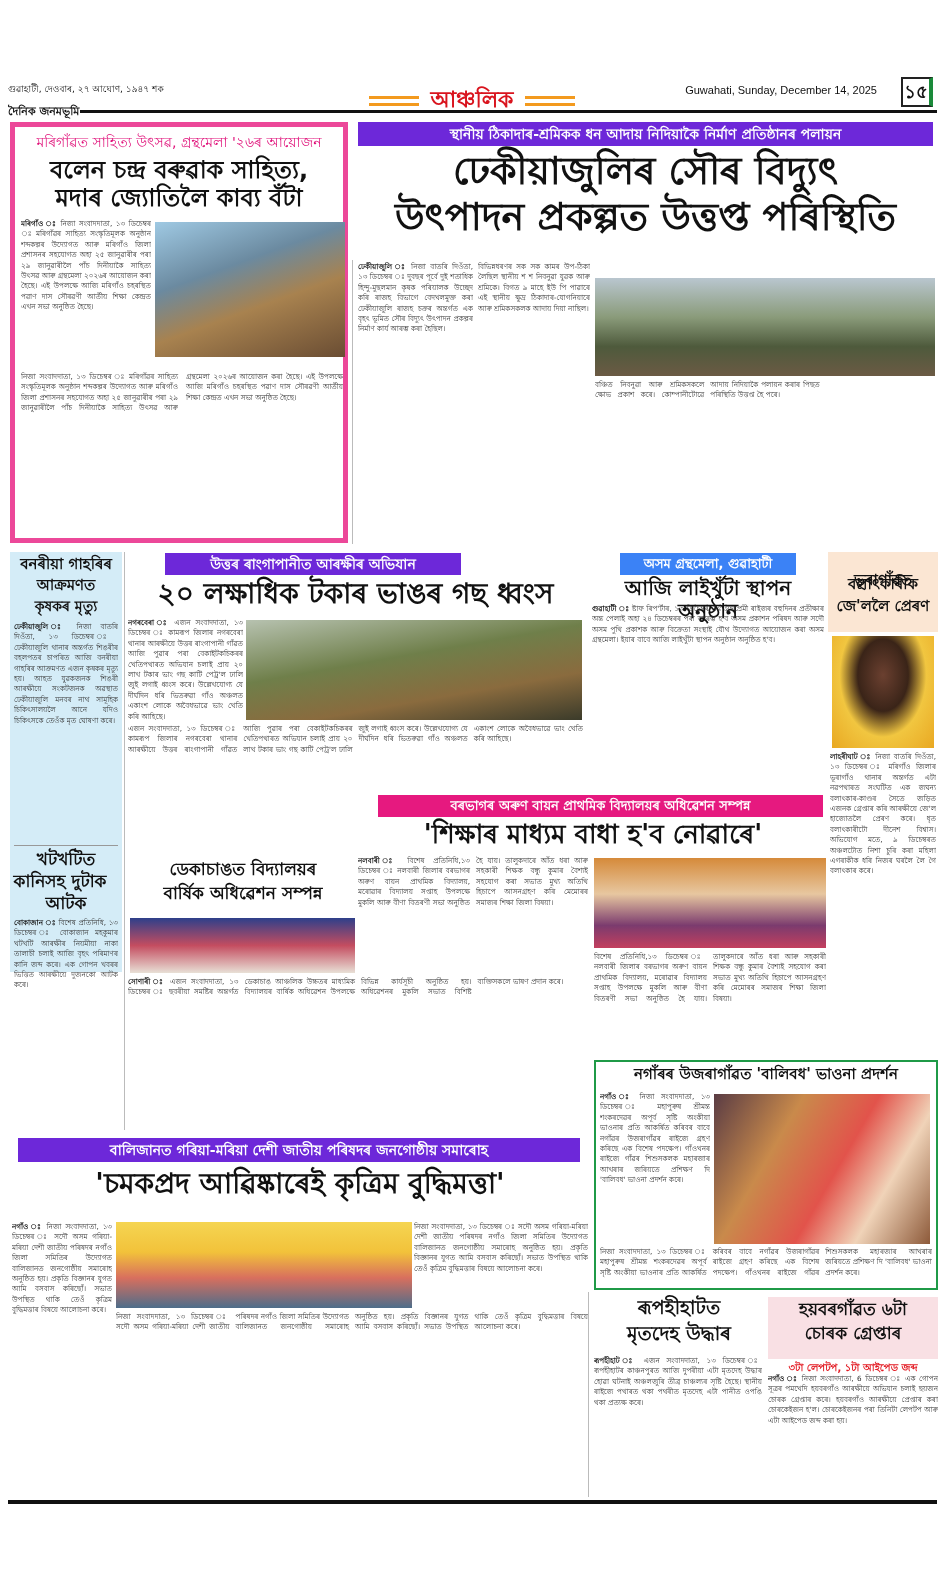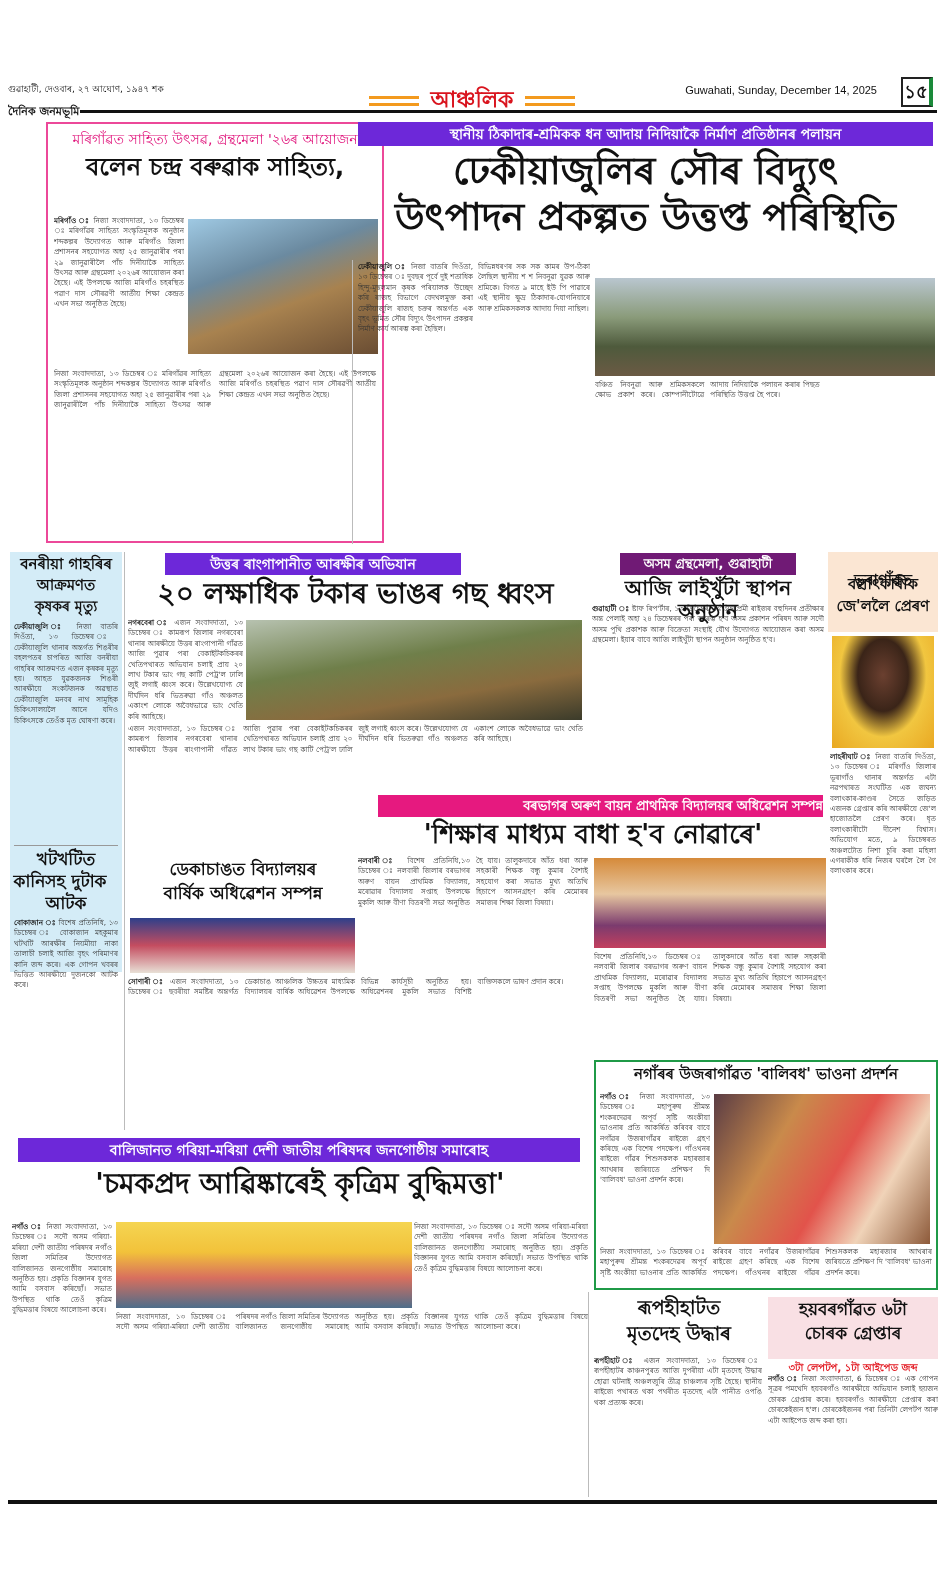--- a/index.html
+++ b/index.html
@@ -7,26 +7,26 @@
   .abs { position: absolute; }
   .masthead-date-left { left: 8px; top: 82px; font-size: 9px; }
   .masthead-paper { left: 8px; top: 103px; font-size: 11px; font-weight: bold; }
   .masthead-rule { left: 80px; right: 8px; top: 110px; height: 3px; background: #111; }
   .logo { left: 352px; top: 82px; width: 240px; height: 30px; text-align: center; }
   .logo .bars { display: inline-block; width: 50px; height: 10px; border-top: 3px solid #f39a1e; border-bottom: 3px solid #f39a1e; vertical-align: middle; }
   .logo .word { display: inline-block; font-size: 22px; font-weight: bold; color: #d9141e; vertical-align: middle; padding: 0 6px; }
   .date-right { right: 68px; top: 84px; font-size: 11px; font-family: "Liberation Sans", sans-serif; text-align: right; }
   .page-no { right: 12px; top: 77px; width: 32px; height: 30px; border: 2px solid #222; border-right: 4px solid #1a8a3a; font-size: 18px; font-weight: bold; text-align: center; line-height: 26px; }
 
-  .box { position: absolute; border: 2px solid #ec4899; margin-left: 36px; }
+  .box { position: absolute; border: 5px solid #ec4899; }
   .kicker { color: #e0117a; font-size: 14px; text-align: center; }
   .hed { font-weight: bold; text-align: center; line-height: 1.15; }
   .redbar { background: #6d28d9; color: #fff; text-align: center; font-weight: bold; }
-  .pinkbar { background: #e6197f; color: #fff; text-align: right; font-weight: bold; }
-  .greenbar { background: #701a75; color: #fff; text-align: center; font-weight: bold; }
+  .pinkbar { background: #e6197f; color: #fff; text-align: center; font-weight: bold; }
+  .greenbar { background: #3b82f6; color: #fff; text-align: center; font-weight: bold; }
   .body { font-size: 7.2px; line-height: 10.4px; color: #333; text-align: justify; overflow: hidden; }
   .body b { color: #111; }
   .photo { position: absolute; overflow: hidden; }
   .sidebar-blue { background: #d4ecf7; }
   .sidebar-peach { background: #fbe6d3; }
   .sidebar-pink { background: #f9e0e4; }
   .rule-h { position: absolute; height: 1px; background: #999; }
   .bottom-rule { left: 8px; right: 8px; top: 1500px; height: 4px; background: #111; }
 </style>
 </head>
@@ -39,20 +39,21 @@
   <span class="bars"></span>
   <span class="word">আঞ্চলিক</span>
   <span class="bars"></span>
 </div>
 <div class="abs date-right">Guwahati, Sunday, December 14, 2025</div>
 <div class="abs page-no">১৫</div>
 
 <div class="box" style="left:10px; top:122px; width:338px; height:421px;">
   <div class="kicker" style="margin-top:4px;">মৰিগাঁৱত সাহিত্য উৎসৱ, গ্ৰন্থমেলা '২৬ৰ আয়োজন</div>
   <div class="hed" style="font-size:24px; margin-top:2px;">বলেন চন্দ্ৰ বৰুৱাক সাহিত্য,</div>
+  <div class="hed" style="font-size:24px;">মদাৰ জ্যোতিলৈ কাব্য বঁটা</div>
   <div class="body" style="position:absolute; left:6px; top:92px; width:130px; height:150px;">
     <b>মৰিগাঁও ঃ</b>
     <span>নিজা সংবাদদাতা, ১৩ ডিচেম্বৰ ঃ মৰিগাঁৱৰ সাহিত্য সংস্কৃতিমূলক অনুষ্ঠান শব্দকল্পৰ উদ্যোগত আৰু মৰিগাঁও জিলা প্ৰশাসনৰ সহযোগত অহা ২৫ জানুৱাৰীৰ পৰা ২৯ জানুৱাৰীলৈ পাঁচ দিনীয়াকৈ সাহিত্য উৎসৱ আৰু গ্ৰন্থমেলা ২০২৬ৰ আয়োজন কৰা হৈছে। এই উপলক্ষে আজি মৰিগাঁও চহৰস্থিত পৱাণ দাস সৌৰৱণী আৰ্তীয় শিক্ষা কেন্দ্ৰত এখন সভা অনুষ্ঠিত হৈছে।</span>
   </div>
   <div class="photo" style="left:140px; top:95px; width:190px; height:135px; background:linear-gradient(160deg,#9fc9e3 0%,#6b8aa0 35%,#a8824f 60%,#6a4d33 100%);"></div>
   <div class="body" style="position:absolute; left:6px; top:245px; width:322px; height:165px; column-count:2; column-gap:8px;">
     <span>নিজা সংবাদদাতা, ১৩ ডিচেম্বৰ ঃ মৰিগাঁৱৰ সাহিত্য সংস্কৃতিমূলক অনুষ্ঠান শব্দকল্পৰ উদ্যোগত আৰু মৰিগাঁও জিলা প্ৰশাসনৰ সহযোগত অহা ২৫ জানুৱাৰীৰ পৰা ২৯ জানুৱাৰীলৈ পাঁচ দিনীয়াকৈ সাহিত্য উৎসৱ আৰু গ্ৰন্থমেলা ২০২৬ৰ আয়োজন কৰা হৈছে। এই উপলক্ষে আজি মৰিগাঁও চহৰস্থিত পৱাণ দাস সৌৰৱণী আৰ্তীয় শিক্ষা কেন্দ্ৰত এখন সভা অনুষ্ঠিত হৈছে।</span>
   </div>
 </div>
 

